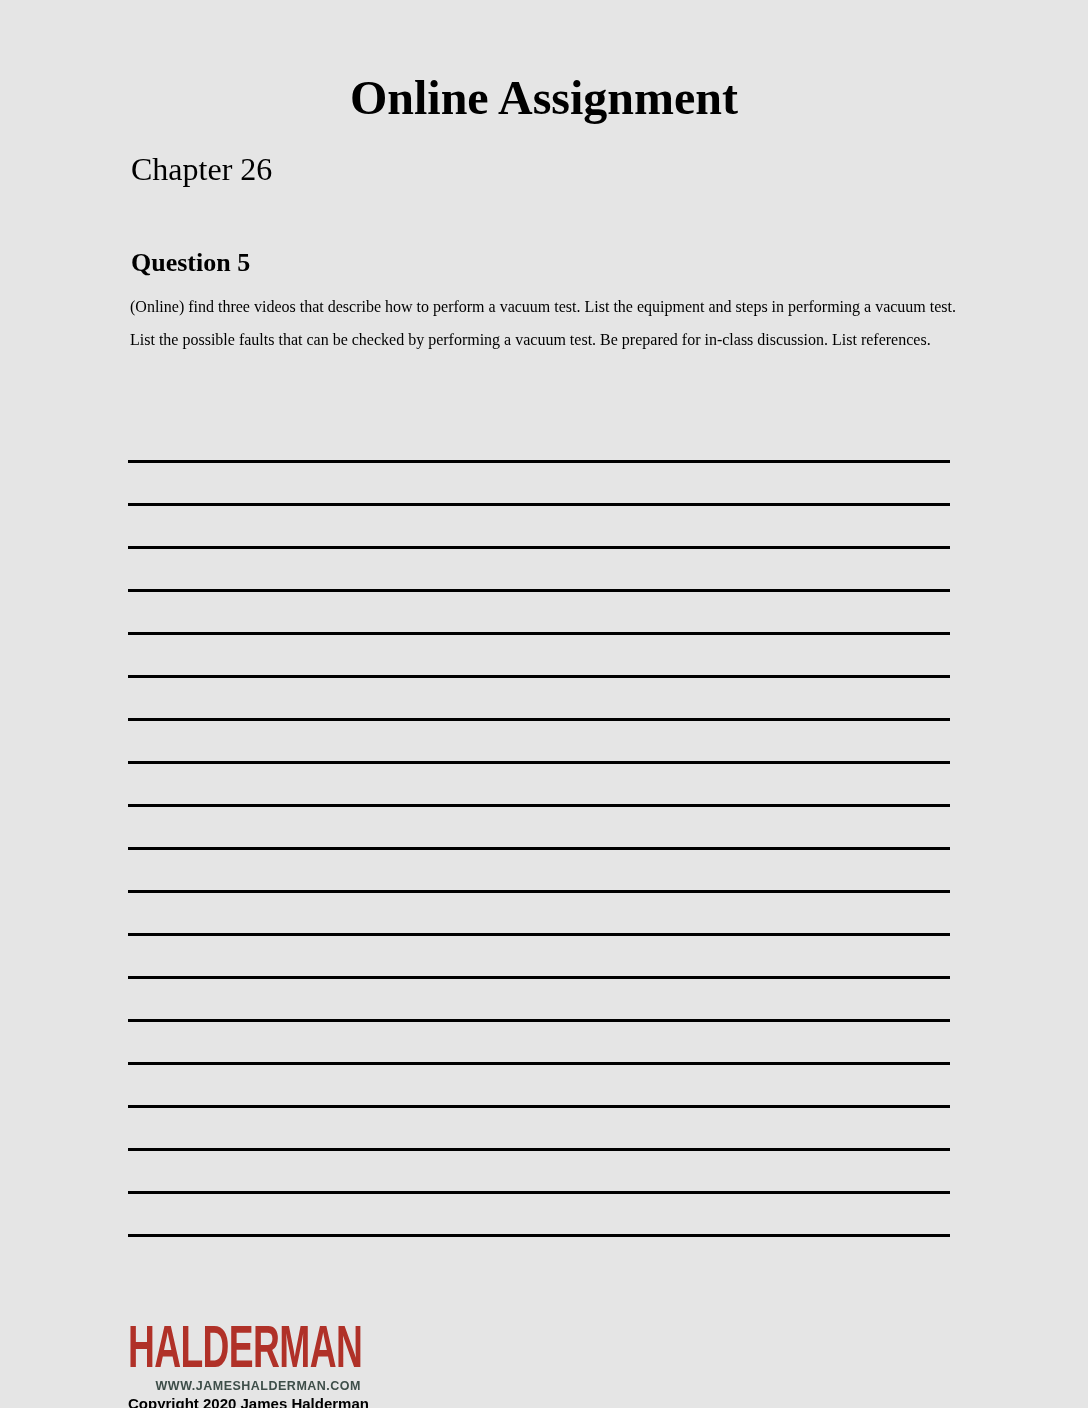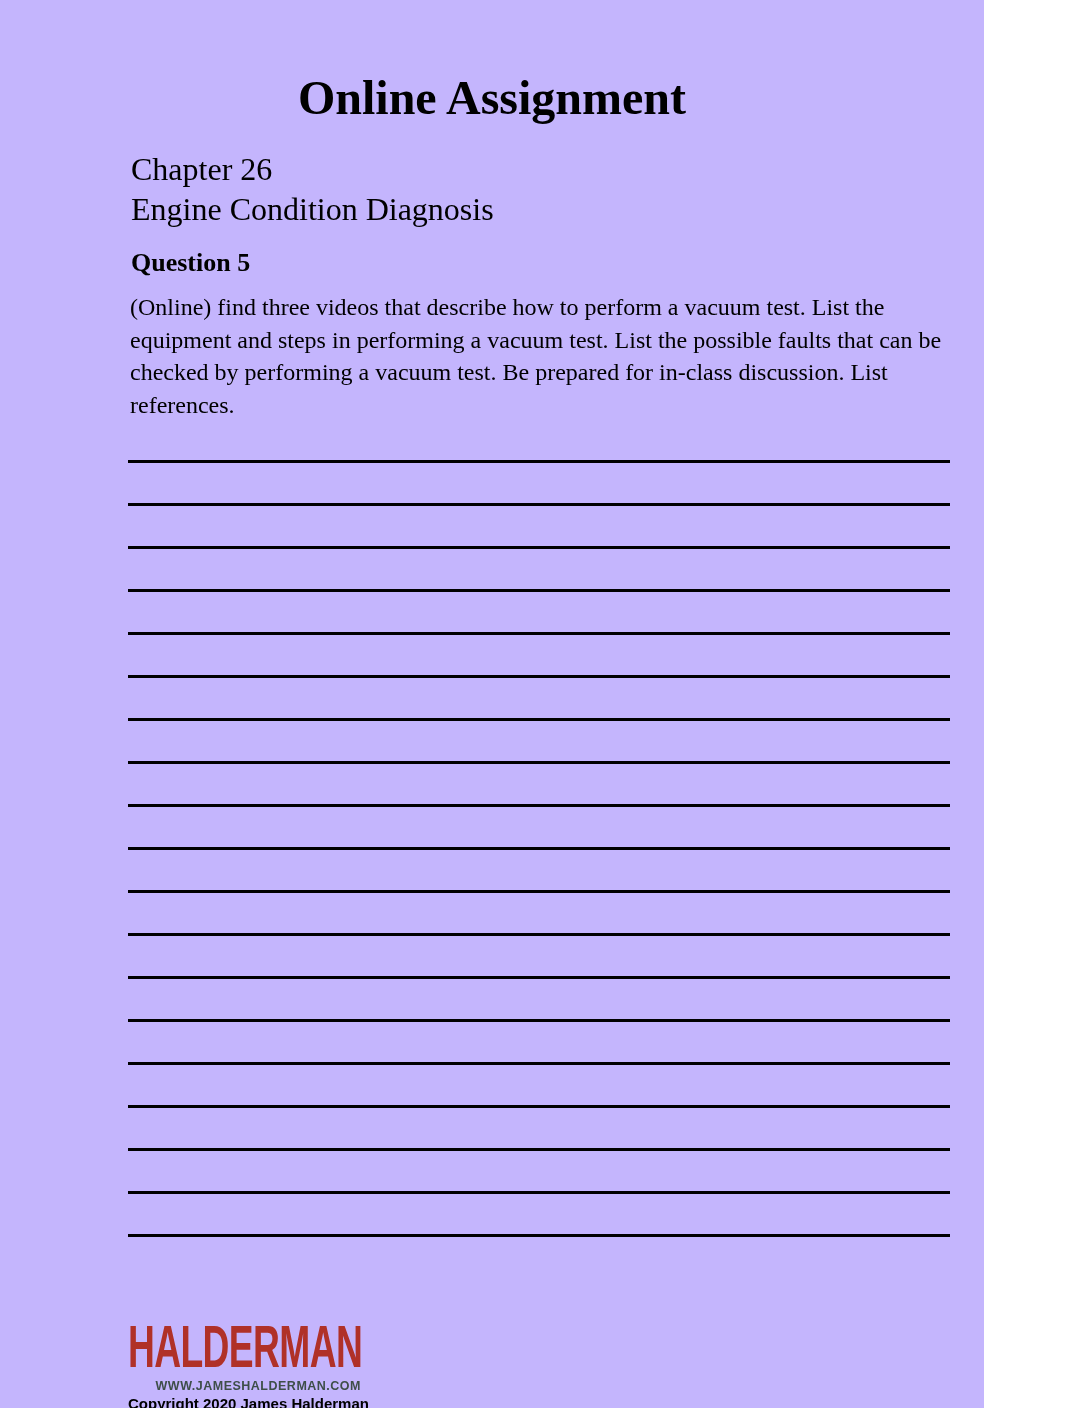--- a/index.html
+++ b/index.html
@@ -1,37 +1,37 @@
 <!DOCTYPE html>
 <html><head>
 <meta charset="utf-8">
 <style>
   html,body{margin:0;padding:0;background:#ffffff;}
   .page{
     position:relative;
-    width:984px;height:1408px;
-    background:#c4b5fd;color:#000;
+    width:1088px;height:1408px;
+    background:#e5e5e5;color:#000;
     font-family:"Liberation Serif", serif;
     overflow:hidden;
   }
   .doc-title{
     position:absolute;top:70px;left:0;width:100%;
     text-align:center;font-size:48px;font-weight:700;line-height:1.15;
   }
   .chapter-block{
     position:absolute;left:131px;top:149px;
     font-size:32px;font-weight:400;line-height:40px;
   }
   .question-label{
     position:absolute;left:131px;top:247px;
     font-size:26px;font-weight:700;line-height:1.2;
   }
   .question-text{
     position:absolute;left:130px;top:291px;width:832px;
-    font-size:24px;line-height:32.5px;text-align:left;
+    font-size:16px;line-height:32.5px;text-align:left;
   }
   .answer-lines{
     position:absolute;left:128px;top:420px;width:822px;
   }
   .writing-line{
     height:40px;border-bottom:3px solid #000000;
   }
   .footer{
     position:absolute;left:128px;top:1324px;
     font-family:"Liberation Sans", sans-serif;
@@ -51,21 +51,20 @@
 </style>
 </head>
 <body>
 
 <div class="page">
 
   <div class="doc-title">Online Assignment</div>
 
   <div class="chapter-block">
     <div>Chapter 26</div>
-    <div>Engine Condition Diagnosis</div>
   </div>
 
   <div class="question-label">Question 5</div>
 
   <div class="question-text">(Online) find three videos that describe how to perform a vacuum test. List the equipment and steps in performing a vacuum test. List the possible faults that can be checked by performing a vacuum test. Be prepared for in-class discussion. List references.</div>
 
   <div class="answer-lines">
       <div class="writing-line"></div>
       <div class="writing-line"></div>
       <div class="writing-line"></div>

